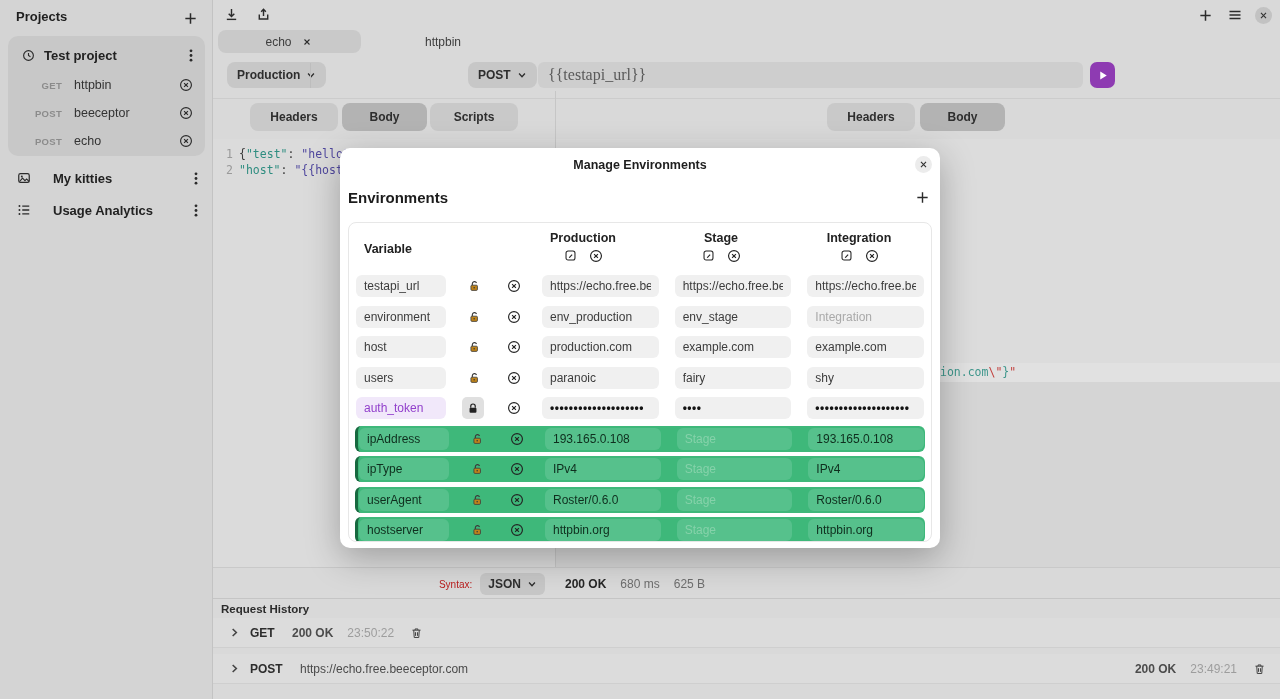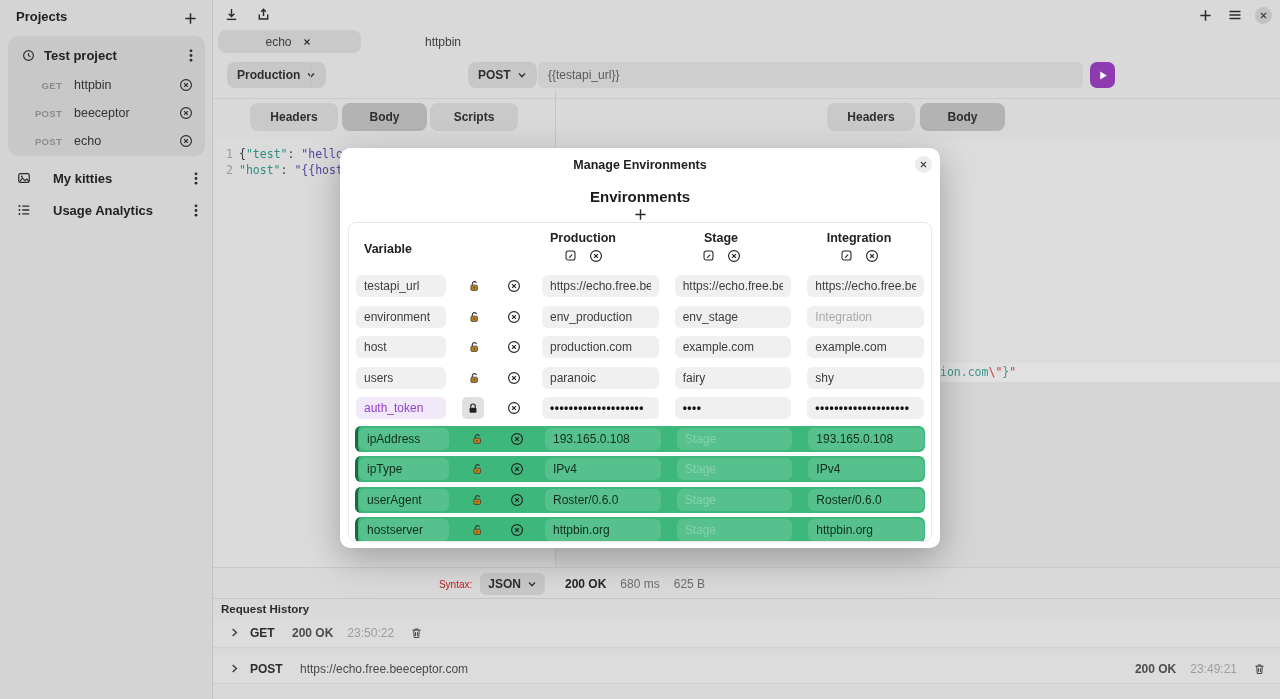--- a/index.html
+++ b/index.html
@@ -30,21 +30,21 @@
 
   .tabrow { position:absolute; top:30px; left:0; right:0; height:24px; }
   .tab { position:absolute; height:23px; display:flex; align-items:center; justify-content:center; font-size:12px; color:#3d3d3d; gap:8px; cursor:pointer; }
   .tab.active { background:#c9c9c9; border-radius:8px; }
 
   .reqbar { position:absolute; top:62px; left:0; right:0; height:28px; }
   .chip { display:inline-flex; align-items:center; gap:6px; background:#c7c7c7; border-radius:8px; height:26px; padding:0 10px; font-weight:bold; font-size:12px; color:#2e2e2e; cursor:pointer; border:none; }
   .env-chip { position:absolute; left:14px; top:0; }
   .req-divider { position:absolute; left:97px; top:1px; width:1px; height:25px; background:#bdbdbd; }
   .method-chip { position:absolute; left:255px; top:0; }
-  .url-input { position:absolute; left:325px; top:0; width:545px; height:26px; background:#cecece; border:none; border-radius:6px; padding:0 10px; font-size:12px; color:#5a5a5a; font-family:Liberation Sans, sans-serif; }
+  .url-input { position:absolute; left:325px; top:0; width:545px; height:26px; background:#cecece; border:none; border-radius:6px; padding:0 10px; font-size:16px; color:#5a5a5a; font-family:Liberation Serif, serif; }
   .run-btn { position:absolute; left:877px; top:0; width:25px; height:26px; background:#8e3bb2; border:none; border-radius:7px; display:flex; align-items:center; justify-content:center; cursor:pointer; }
 
   .panes { position:absolute; top:98px; left:0; right:0; height:500px; border-top:1px solid #cccccc; }
   .pane-vline { position:absolute; left:342px; top:-8px; bottom:0; width:1px; background:#c6c6c6; }
   .ptab { position:absolute; top:4px; height:28px; border:none; border-radius:8px; background:#c9c9c9; font-weight:bold; font-size:12px; color:#2e2e2e; cursor:pointer; }
   .ptab.active { background:#b3b3b3; }
 
   .editor { position:absolute; left:0; top:40px; width:342px; height:428px; background:#dbdbdb; padding-top:7px; font-family:"DejaVu Sans Mono", monospace; font-size:11.5px; line-height:16px; }
   .eline { display:flex; }
   .gut { width:20px; text-align:right; color:#9a9a9a; margin-right:6px; }
@@ -69,21 +69,21 @@
   .hrow .hmethod { width:42px; margin-left:10px; font-weight:bold; font-size:12px; color:#2d2d2d; }
   .hrow .hurl { margin-left:8px; color:#4a4a4a; font-size:12px; flex:1; }
   .hrow .hstatus { font-weight:bold; color:#4c4c4c; margin-right:14px; }
   .hrow .htime { color:#9d9d9d; margin-right:16px; }
   .hrow .trash { margin-right:14px; color:#3f3f3f; display:flex; cursor:pointer; }
 
   
   .modal { position:absolute; left:340px; top:148px; width:600px; height:400px; background:#ffffff; border-radius:10px; box-shadow:0 10px 35px rgba(0,0,0,.28); z-index:20; }
   .modal-title { position:absolute; left:0; right:0; top:10px; text-align:center; font-weight:bold; font-size:12.5px; color:#1e1e1e; }
   .modal-close { position:absolute; right:8px; top:8px; width:17px; height:17px; border-radius:50%; background:#ececec; border:none; display:flex; align-items:center; justify-content:center; color:#333; cursor:pointer; }
-  .env-head { position:absolute; left:8px; right:8px; top:40px; display:flex; align-items:center; justify-content:space-between;flex-direction:column; }
+  .env-head { position:absolute; left:8px; right:8px; top:40px; display:flex; align-items:center; justify-content:space-between; }
   .env-title { font-weight:bold; font-size:15px; color:#1c1c1c; }
   .env-table { position:absolute; left:8px; right:8px; top:74px; height:320px; border:1px solid #e7e7e7; border-radius:8px; background:#fff; overflow:hidden; }
   .tgrid { display:grid; grid-template-columns:90px 24px 24px 1fr 1fr 1fr; gap:8px; align-items:center; }
   .thead { padding:8px 7px 4px 7px; }
   .th-var { font-weight:bold; font-size:12.5px; color:#222; padding-left:8px; }
   .hcol { display:flex; flex-direction:column; align-items:center; gap:4px; }
   .hcol .hlabel { font-weight:bold; font-size:12.5px; color:#222; }
   .hcol .hicons { display:flex; gap:12px; color:#222; }
   .rows { padding-top:3px; }
   .vrow { height:26px; margin:0 6px 4.5px 6px; border-radius:6px; padding:0 1px; }

